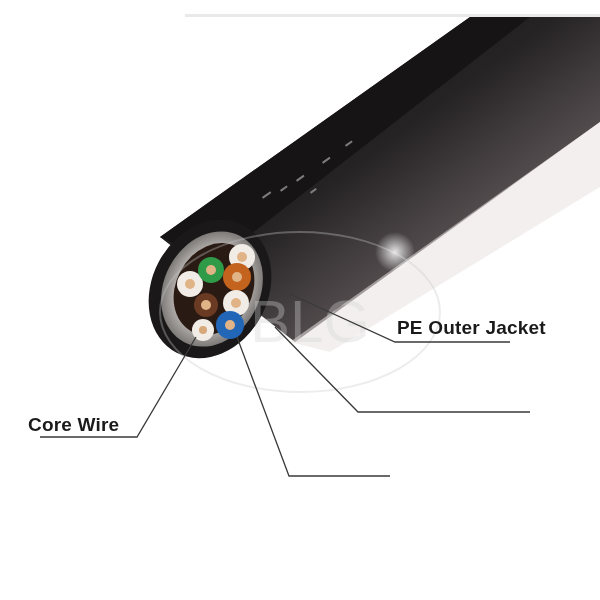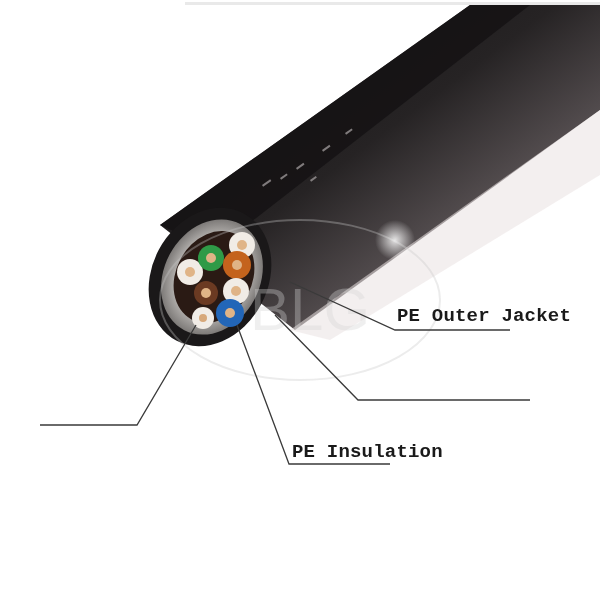--- a/index.html
+++ b/index.html
@@ -1,20 +1,20 @@
 <!DOCTYPE html>
 <html><head>
   <meta charset="utf-8">
   <style>
     html, body { margin: 0; padding: 0; }
     body { width: 600px; height: 600px; background: #ffffff; position: relative; overflow: hidden; font-family: "Liberation Sans", sans-serif; }
-    .stage { position: absolute; left: 0; top: 0; width: 600px; height: 491px; }
+    .stage { position: absolute; left: 0; top: 12px; width: 600px; height: 491px; }
     .top-line { position: absolute; left: 185px; top: 2px; width: 415px; height: 3px; background: #e9e9e9; }
     svg.photo { position: absolute; left: 0; top: 0; }
-    .label { position: absolute; font-weight: bold; font-size: 19px; color: #1a1a1a; letter-spacing: 0.2px; white-space: nowrap; font-family: Liberation Mono, monospace; }
+    .label { position: absolute; font-weight: bold; font-size: 19px; color: #1a1a1a; letter-spacing: 0.2px; white-space: nowrap; }
   </style>
 </head>
 <body>
 
 <div class="stage">
   <div class="top-line"></div>
 
   <svg class="photo" width="600" height="600" viewBox="0 0 600 600">
     <defs>
       <linearGradient id="jacketGrad" x1="0" y1="0" x2="1" y2="1">
@@ -81,14 +81,14 @@
 
     <g stroke="#3a3a3a" stroke-width="1.3" fill="none">
       <polyline points="290,282 395,330 510,330"></polyline>
       <polyline points="275,315 358,400 530,400"></polyline>
       <polyline points="196,325 137,425 40,425"></polyline>
       <polyline points="237,325 289,464 390,464"></polyline>
     </g>
   </svg>
 
   <div class="label" style="left:397px; top:305px;">PE Outer Jacket</div>
-  <div class="label" style="left:292px; top:441px;">PE Insulation</div>
+  <div class="label" style="left:28px; top:402px;">Core Wire</div>
 </div>
 
 </body></html>

